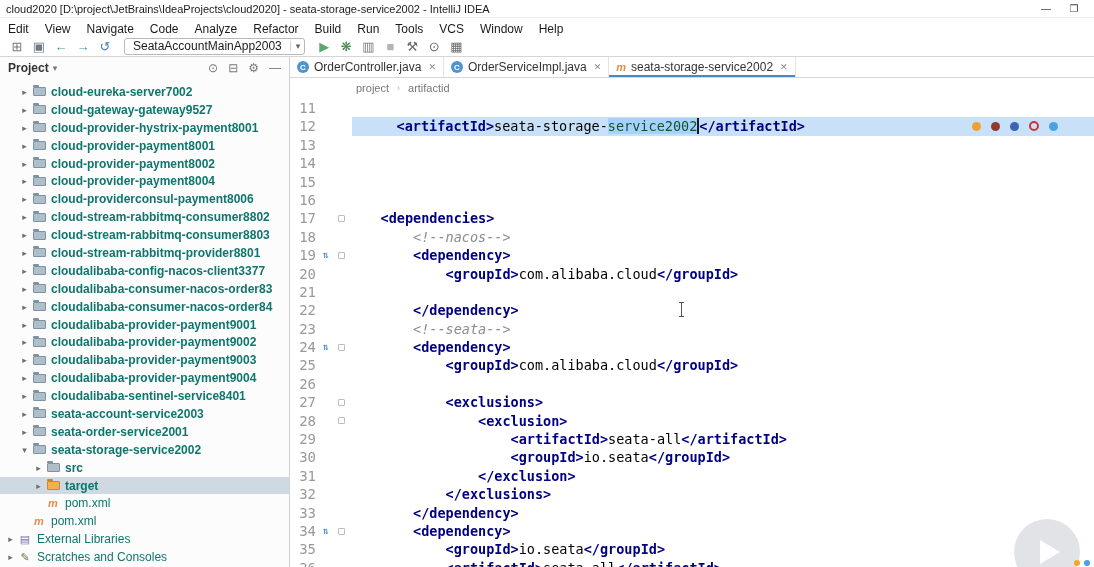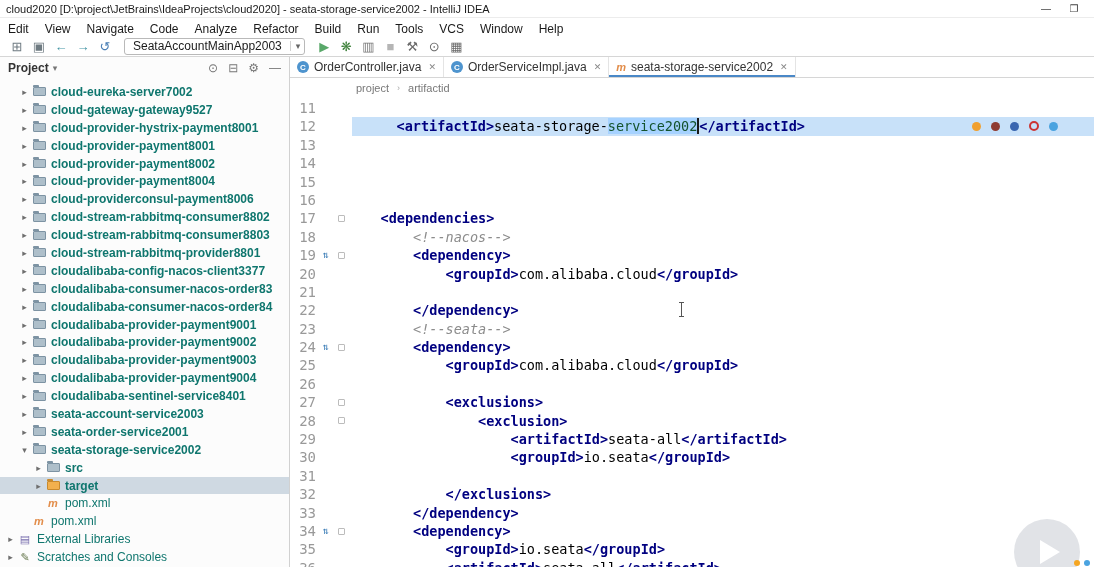--- a/index.html
+++ b/index.html
@@ -503,20 +503,21 @@
             <span class="gut">
               <span class="gspace"></span>
             </span>
             <span class="ctext"><span class="sg-p">                    </span><span class="sg-t">&lt;groupId&gt;</span><span class="sg-p">io.seata</span><span class="sg-t">&lt;/groupId&gt;</span></span>
           </div>
           <div class="code-line">
             <span class="lnum">31</span>
             <span class="gut">
               <span class="gspace"></span>
             </span>
+            <span class="ctext"><span class="sg-p">                </span><span class="sg-t">&lt;/exclusion&gt;</span></span>
           </div>
           <div class="code-line">
             <span class="lnum">32</span>
             <span class="gut">
               <span class="gspace"></span>
             </span>
             <span class="ctext"><span class="sg-p">            </span><span class="sg-t">&lt;/exclusions&gt;</span></span>
           </div>
           <div class="code-line">
             <span class="lnum">33</span>

